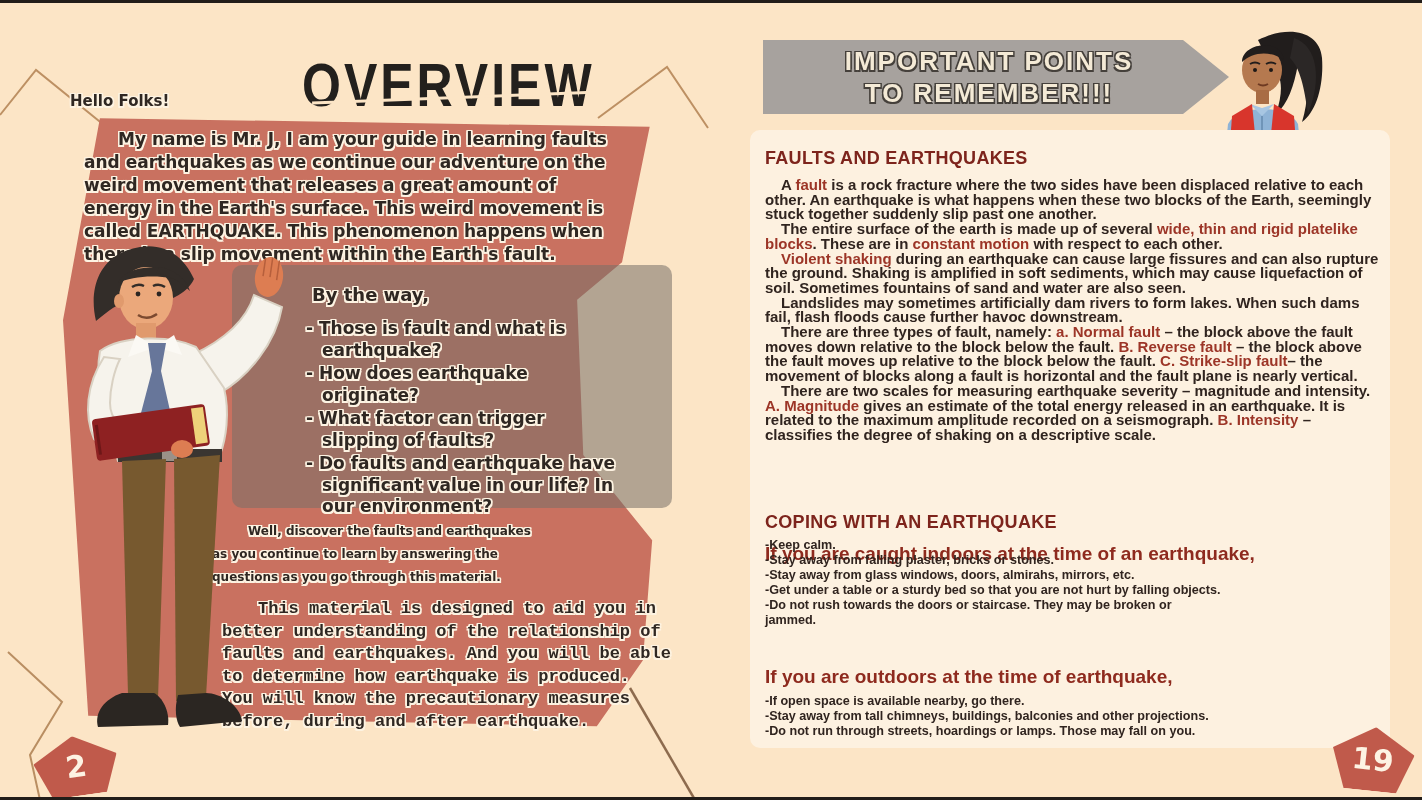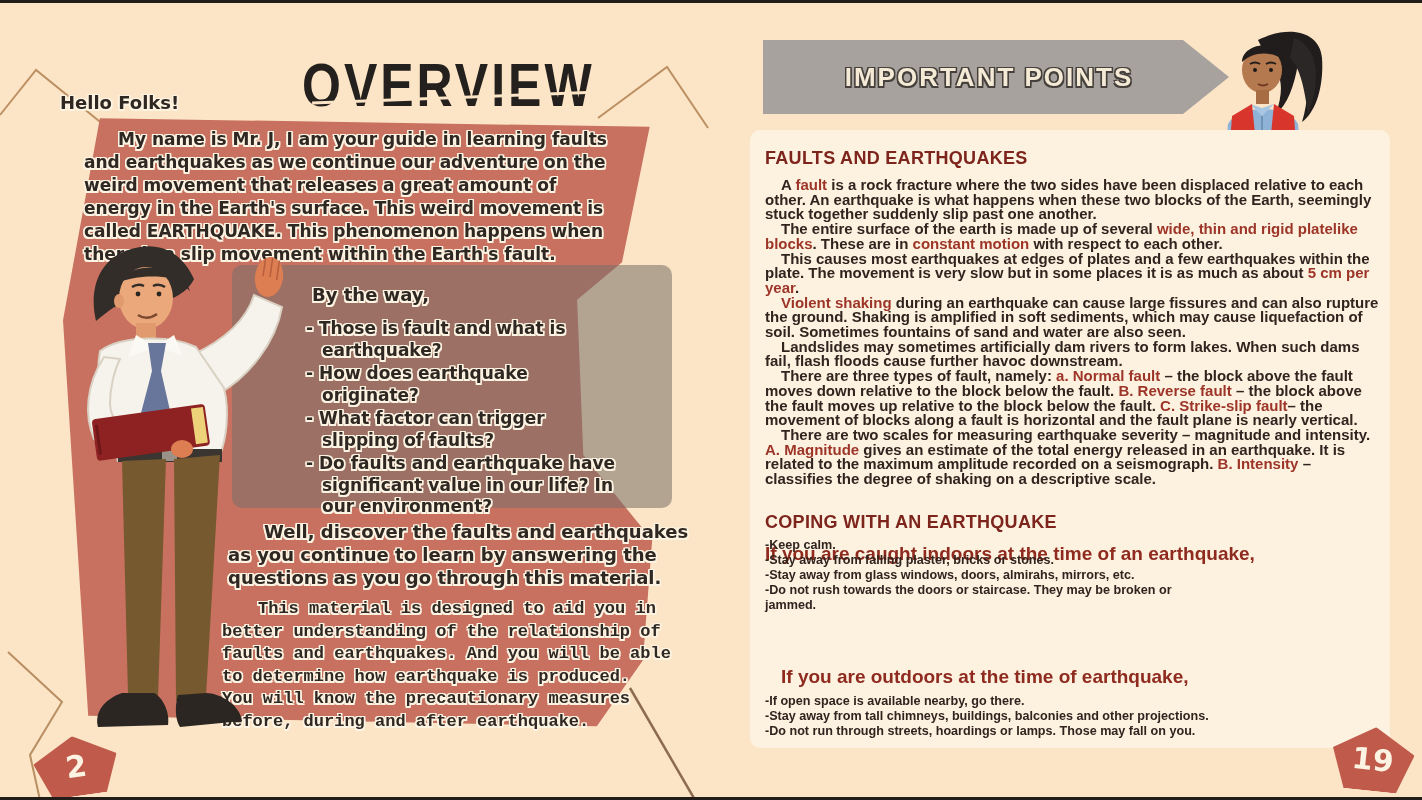--- a/index.html
+++ b/index.html
@@ -17,26 +17,26 @@
   .overlay-rect{position:absolute;left:232px;top:265px;width:440px;height:243px;border-radius:10px;
     background:rgba(118,112,104,0.55);z-index:3;}
   .lp-text{position:absolute;z-index:4;color:#2f2722;font-family:"DejaVu Sans",sans-serif;font-weight:bold;
     text-shadow:-1.5px -1.5px 0 #fdf3e2,1.5px -1.5px 0 #fdf3e2,-1.5px 1.5px 0 #fdf3e2,1.5px 1.5px 0 #fdf3e2,
       0 -1.5px 0 #fdf3e2,0 1.5px 0 #fdf3e2,-1.5px 0 0 #fdf3e2,1.5px 0 0 #fdf3e2;}
   .overview-title{position:absolute;left:302px;top:50px;z-index:4;color:#23201d;
     font-family:"Liberation Sans",sans-serif;font-weight:bold;font-size:50px;letter-spacing:3px;
     transform:scaleY(1.22);transform-origin:top left;}
   .title-crack{position:absolute;left:312px;top:96px;width:288px;height:3px;background:#fce5c6;
     transform:rotate(-2.2deg);z-index:5;}
-  .greeting{left:60px;top:92px;font-size:18px;}
+  .greeting{left:70px;top:92px;font-size:15px;}
   .intro{left:84px;top:128px;width:600px;font-size:17px;line-height:23px;text-indent:34px;white-space:pre-line;}
   .byway{left:312px;top:284px;font-size:18px;}
   .questions{left:306px;top:318px;width:362px;font-size:17px;line-height:21.5px;margin:0;padding:0;list-style:none;}
   .questions li{margin:0 0 2px 0;padding-left:16px;text-indent:-16px;white-space:pre-line;}
-  .closing1{left:212px;top:520px;width:470px;font-size:18px;line-height:23px;text-indent:36px;white-space:pre-line;margin-left:16px;}
+  .closing1{left:212px;top:520px;width:470px;font-size:12px;line-height:23px;text-indent:36px;white-space:pre-line;}
   .closing2{left:222px;top:598px;width:480px;font-size:17px;line-height:22.5px;text-indent:36px;white-space:pre-line;font-family:Liberation Mono, monospace;}
 
   .pentagon{position:absolute;z-index:6;display:flex;align-items:center;justify-content:center;
     background:#c05a4b;color:#fdf3e3;font-family:"DejaVu Sans",sans-serif;font-weight:bold;font-size:30px;
     clip-path:polygon(50% 0%,100% 38%,82% 100%,18% 100%,0% 38%);}
   .pentagon.left{left:34px;top:736px;width:84px;height:60px;transform:rotate(-8deg);}
   .pentagon.right{left:1332px;top:727px;width:82px;height:64px;transform:rotate(6deg);}
 
   .man-illo{position:absolute;left:34px;top:243px;z-index:5;}
 
@@ -53,21 +53,21 @@
 
   .rp{position:absolute;z-index:4;font-family:"Liberation Sans",sans-serif;}
   .rp-h{color:#7d241c;font-weight:bold;font-size:18px;letter-spacing:.3px;}
   .h-faults{left:765px;top:148px;}
   .h-coping{left:765px;top:512px;}
   .rp-body{left:765px;top:178px;width:614px;color:#30241f;font-weight:bold;font-size:15px;line-height:14.7px;}
   .rp-body p{margin:0;text-indent:16px;}
   .rp-body .hl,.hl{color:#9c3527;}
   .rp-sub{color:#8e2a1e;font-weight:bold;font-size:19px;}
   .sub-indoors{left:765px;top:543px;}
-  .sub-outdoors{left:765px;top:666px;margin-left:16px;}
+  .sub-outdoors{left:765px;top:666px;}
   .rp-list{color:#30241f;font-weight:bold;font-size:12.6px;line-height:15px;width:620px;}
   .list-indoors{left:765px;top:538px;}
   .list-outdoors{left:765px;top:694px;}
   .rp-list div{white-space:pre-line;}
 </style>
 </head>
 <body>
 
 <div class="page">
   <div class="edge top"></div>
@@ -197,42 +197,43 @@
     <line x1="64" y1="92" x2="64" y2="118" stroke="#6f94b8" stroke-width="2"></line>
 
     <path d="M34,92 L54,80 L58,120 L32,120 Z" fill="#d8352c"></path>
     <path d="M96,92 L76,80 L72,120 L98,120 Z" fill="#d8352c"></path>
   </svg>
 
   <div class="panel"></div>
 
   <div class="banner">
     <div class="banner-line">IMPORTANT POINTS</div>
+    <div class="banner-line">TO REMEMBER!!!</div>
   </div>
   <div class="banner-arrow"></div>
 
   <div class="rp rp-h h-faults">FAULTS AND EARTHQUAKES</div>
 
   <div class="rp rp-body">
     <p><span>A </span><span class="hl">fault</span><span> is a rock fracture where the two sides have been displaced relative to each other. An earthquake is what happens when these two blocks of the Earth, seemingly stuck together suddenly slip past one another.</span></p>
     <p><span>The entire surface of the earth is made up of several </span><span class="hl">wide, thin and rigid platelike blocks</span><span>. These are in </span><span class="hl">constant motion</span><span> with respect to each other.</span></p>
-    <p><span>This causes most earthquakes at edges of plates and a few earthquakes within the plate. The movement is very slow but in some places it is as much as about </span><span class="hl">5 cm per year</span><span>.</span></p>
     <p><span class="hl">Violent shaking</span><span> during an earthquake can cause large fissures and can also rupture the ground. Shaking is amplified in soft sediments, which may cause liquefaction of soil. Sometimes fountains of sand and water are also seen.</span></p>
     <p><span>Landslides may sometimes artificially dam rivers to form lakes. When such dams fail, flash floods cause further havoc downstream.</span></p>
     <p><span>There are three types of fault, namely: </span><span class="hl">a. Normal fault</span><span> – the block above the fault moves down relative to the block below the fault. </span><span class="hl">B. Reverse fault</span><span> – the block above the fault moves up relative to the block below the fault. </span><span class="hl">C. Strike-slip fault</span><span>– the movement of blocks along a fault is horizontal and the fault plane is nearly vertical.</span></p>
     <p><span>There are two scales for measuring earthquake severity – magnitude and intensity. </span><span class="hl">A. Magnitude</span><span> gives an estimate of the total energy released in an earthquake. It is related to the maximum amplitude recorded on a seismograph. </span><span class="hl">B. Intensity</span><span> – classifies the degree of shaking on a descriptive scale.</span></p>
   </div>
 
   <div class="rp rp-sub sub-indoors">If you are caught indoors at the time of an earthquake,</div>
 
   <div class="rp rp-h h-coping">COPING WITH AN EARTHQUAKE</div>
   <div class="rp rp-list list-indoors">
     <div>-Keep calm.</div>
     <div>-Stay away from falling plaster, bricks or stones.</div>
     <div>-Stay away from glass windows, doors, almirahs, mirrors, etc.</div>
+    <div>-Get under a table or a sturdy bed so that you are not hurt by falling objects.</div>
     <div>-Do not rush towards the doors or staircase. They may be broken or
 jammed.</div>
   </div>
 
   <div class="rp rp-sub sub-outdoors">If you are outdoors at the time of earthquake,</div>
   <div class="rp rp-list list-outdoors">
     <div>-If open space is available nearby, go there.</div>
     <div>-Stay away from tall chimneys, buildings, balconies and other projections.</div>
     <div>-Do not run through streets, hoardings or lamps. Those may fall on you.</div>
   </div>

